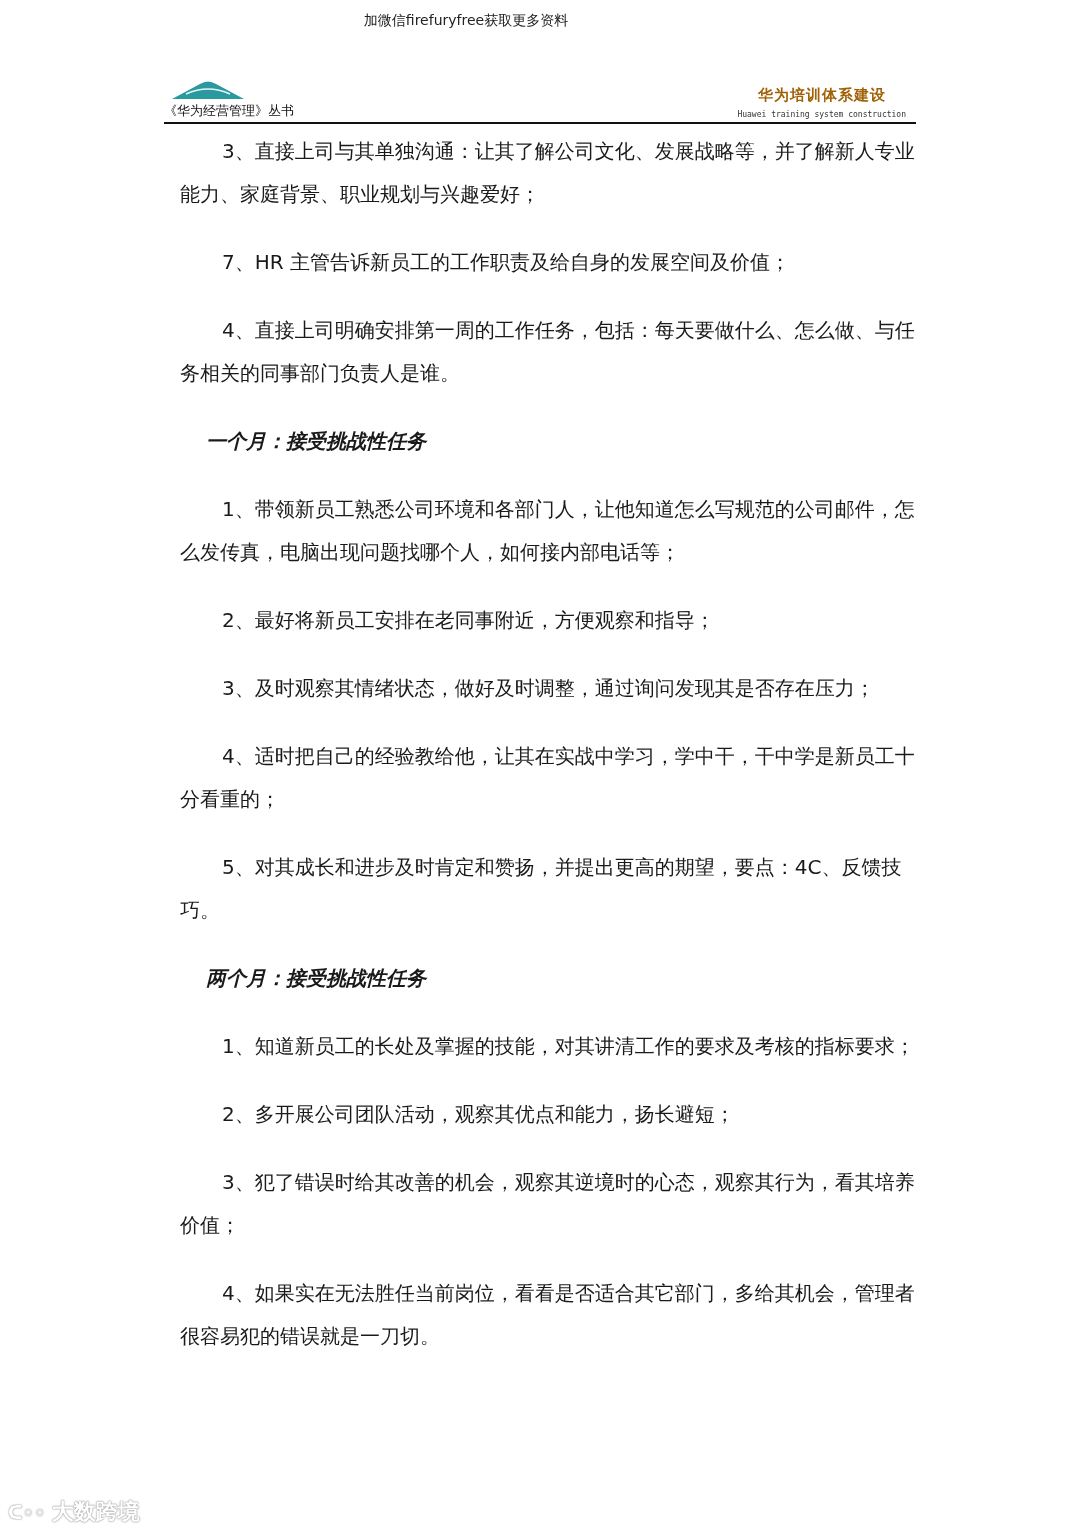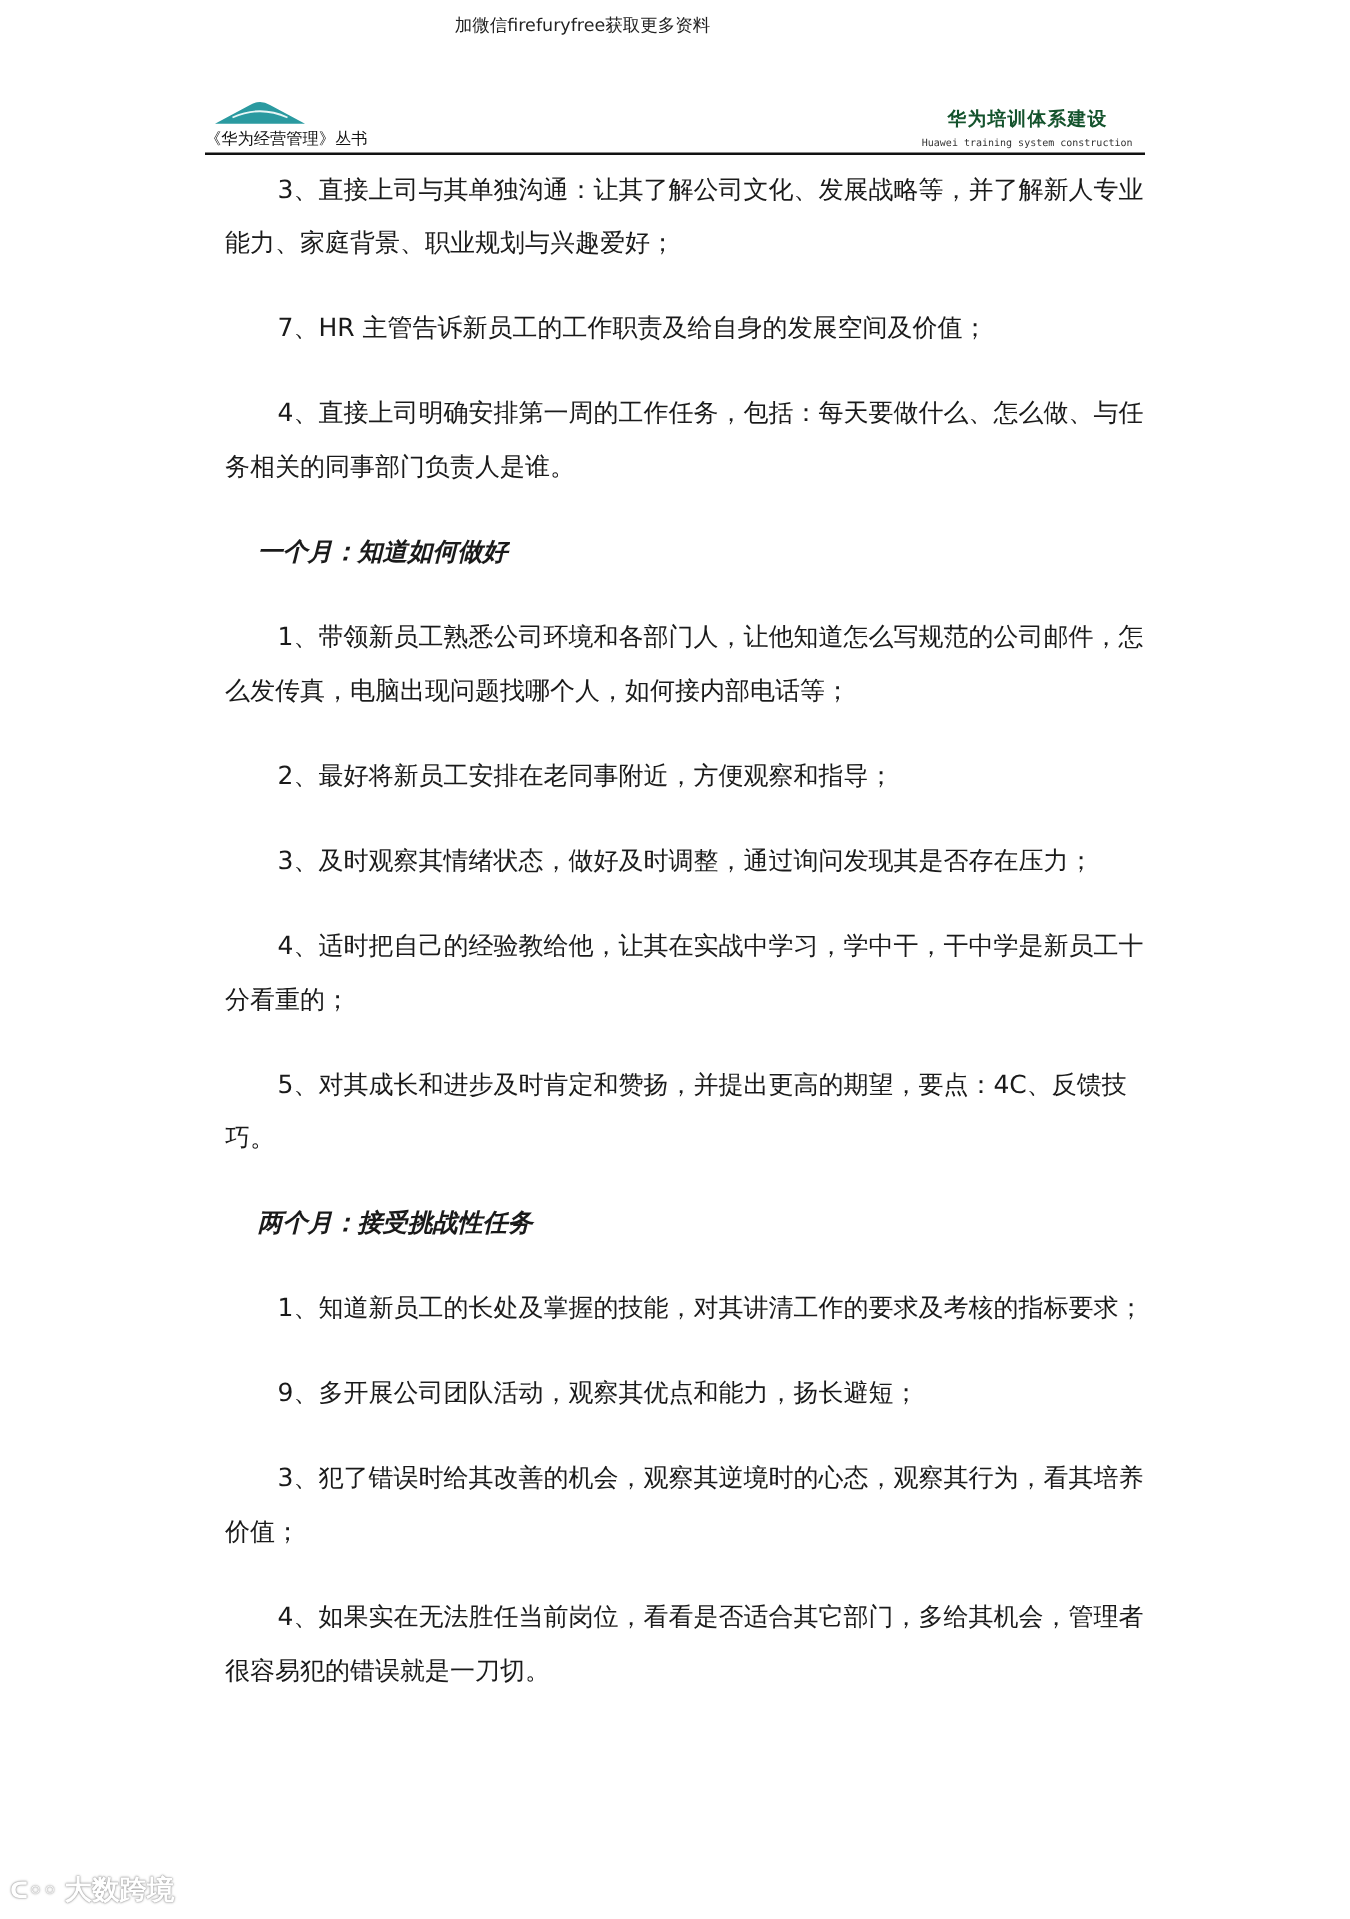--- a/index.html
+++ b/index.html
@@ -3,21 +3,21 @@
 <meta charset="utf-8">
 <style>
   html, body { margin: 0; padding: 0; background: #ffffff; }
   body { width: 1080px; height: 1535px; position: relative; overflow: hidden;
          font-family: "DejaVu Sans", "Liberation Sans", sans-serif; color: #1a1a1a; }
   .top-note { position: absolute; top: 12px; left: 0; width: 932px; text-align: center;
               font-size: 14px; color: #222; }
   .header { position: absolute; top: 78px; left: 164px; width: 752px; height: 46px; }
   .logo { position: absolute; left: 8px; top: 0; width: 72px; height: 22px; }
   .series { position: absolute; left: 0; top: 24px; font-size: 13px; color: #111; }
-  .brand { position: absolute; right: 30px; top: 8px; font-size: 15px; font-weight: bold; color: #14532d; letter-spacing: 1px; }
+  .brand { position: absolute; right: 30px; top: 8px; font-size: 15px; font-weight: bold; color: #a16207; letter-spacing: 1px; }
   .brand-en { position: absolute; right: 10px; top: 32px; font-size: 8px; color: #333;
               font-family: "DejaVu Sans Mono", monospace; }
   .rule { position: absolute; left: 164px; top: 122px; width: 752px; height: 2px; background: #111; }
   .content { position: absolute; left: 164px; top: 130px; width: 752px; }
   .para { font-size: 20px; line-height: 43px; margin: 0 0 25px 16px; text-indent: 42px; color: #1a1a1a; }
   .heading { font-size: 20px; line-height: 43px; margin: 0 0 25px 0; text-indent: 42px;
              font-style: italic; font-weight: bold; color: #1a1a1a; }
   .watermark { position: absolute; left: 8px; bottom: 8px; font-size: 22px; color: #ffffff;
                text-shadow: 0 0 2px #999, 0 0 1px #777; font-weight: bold; display: flex; align-items: center; gap: 6px; }
   .wm-icon { font-size: 18px; }
@@ -35,29 +35,29 @@
   <div class="series">《华为经营管理》丛书</div>
   <div class="brand">华为培训体系建设</div>
   <div class="brand-en">Huawei training system construction</div>
 </div>
 <div class="rule"></div>
 
 <div class="content">
   <p class="para">3、直接上司与其单独沟通：让其了解公司文化、发展战略等，并了解新人专业能力、家庭背景、职业规划与兴趣爱好；</p>
   <p class="para">7、HR 主管告诉新员工的工作职责及给自身的发展空间及价值；</p>
   <p class="para">4、直接上司明确安排第一周的工作任务，包括：每天要做什么、怎么做、与任务相关的同事部门负责人是谁。</p>
-  <p class="heading">一个月：知道如何做好</p>
+  <p class="heading">一个月：接受挑战性任务</p>
   <p class="para">1、带领新员工熟悉公司环境和各部门人，让他知道怎么写规范的公司邮件，怎么发传真，电脑出现问题找哪个人，如何接内部电话等；</p>
   <p class="para">2、最好将新员工安排在老同事附近，方便观察和指导；</p>
   <p class="para">3、及时观察其情绪状态，做好及时调整，通过询问发现其是否存在压力；</p>
   <p class="para">4、适时把自己的经验教给他，让其在实战中学习，学中干，干中学是新员工十分看重的；</p>
   <p class="para">5、对其成长和进步及时肯定和赞扬，并提出更高的期望，要点：4C、反馈技巧。</p>
   <p class="heading">两个月：接受挑战性任务</p>
   <p class="para">1、知道新员工的长处及掌握的技能，对其讲清工作的要求及考核的指标要求；</p>
-  <p class="para">9、多开展公司团队活动，观察其优点和能力，扬长避短；</p>
+  <p class="para">2、多开展公司团队活动，观察其优点和能力，扬长避短；</p>
   <p class="para">3、犯了错误时给其改善的机会，观察其逆境时的心态，观察其行为，看其培养价值；</p>
   <p class="para">4、如果实在无法胜任当前岗位，看看是否适合其它部门，多给其机会，管理者很容易犯的错误就是一刀切。</p>
 </div>
 
 <div class="watermark">
   <span class="wm-icon">ᑕ◦◦</span>
   <span>大数跨境</span>
 </div>
 
 </body></html>

